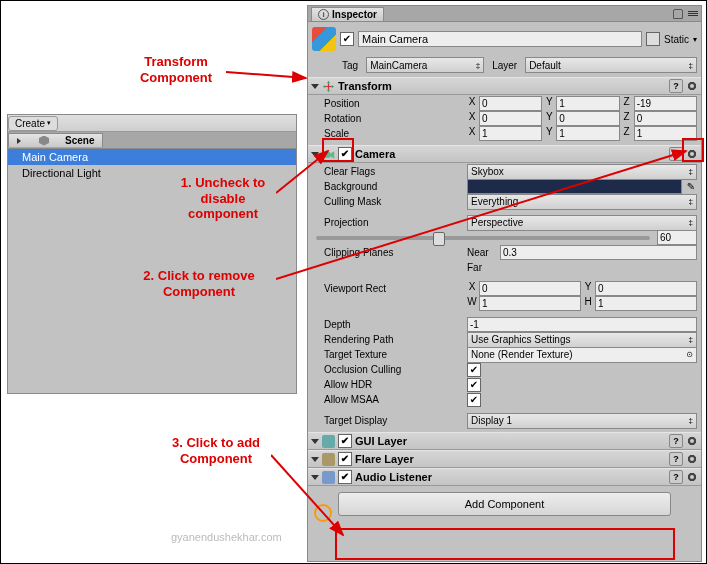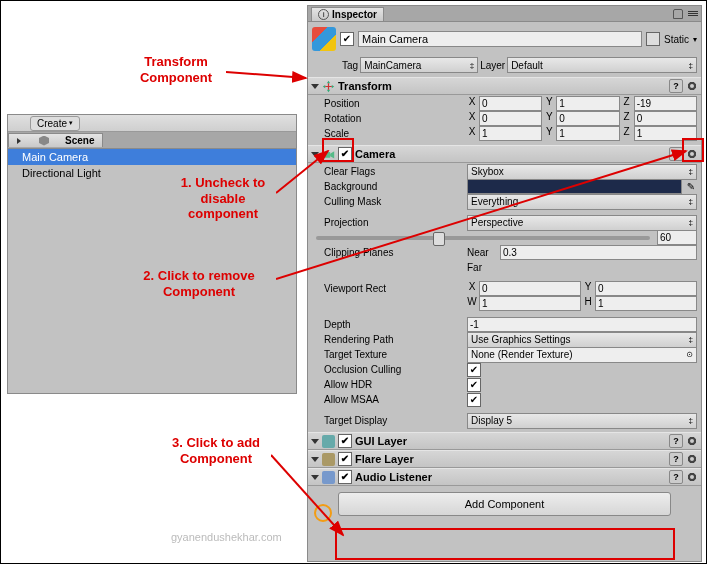--- a/index.html
+++ b/index.html
@@ -1,20 +1,20 @@
 <!DOCTYPE html>
 <html><head>
 <meta charset="utf-8">
 <style>
 html,body{margin:0;padding:0;font-family:Verdana,Arial,sans-serif;font-size:11px;color:#000;background:#fff;}
 .stage{position:relative;width:707px;height:564px;background:#fff;border:1px solid #000;box-sizing:border-box;}
 
 
 .hier{position:absolute;left:6px;top:113px;width:288px;height:278px;background:#c2c2c2;border:1px solid #8a8a8a;}
-.hier-top{height:16px;background:linear-gradient(#e0e0e0,#cfcfcf);border-bottom:1px solid #999;display:flex;align-items:center;padding:0 22px;gap:4px;}
+.hier-top{height:16px;background:linear-gradient(#e0e0e0,#cfcfcf);border-bottom:1px solid #999;display:flex;align-items:center;padding:0 0;gap:4px;}
 .btn-create{font-size:10px;background:#ddd;border:1px solid #999;border-radius:3px;padding:0 6px;height:13px;display:flex;align-items:center;}
 .search-pill{flex:1;height:12px;border:1px solid #999;border-radius:7px;background:#ccc;display:flex;align-items:center;padding:0 4px;gap:2px;}
 .mag{width:8px;height:8px;border:1px solid #555;border-radius:50%;position:relative;}
 .mag:after{content:"";position:absolute;width:4px;height:1px;background:#555;transform:rotate(45deg);left:6px;top:7px;}
 .hier-tab{height:16px;background:#a7a7a7;border-bottom:1px solid #8a8a8a;display:flex;align-items:center;}
 .scene-tab{background:linear-gradient(#e4e4e4,#c9c9c9);border:1px solid #8a8a8a;border-bottom:none;padding:1px 8px;font-weight:bold;display:flex;align-items:center;gap:16px;font-size:10px;}
 .cube-ico{width:10px;height:10px;background:#888;clip-path:polygon(50% 0,100% 25%,100% 75%,50% 100%,0 75%,0 25%);}
 .tri{display:inline-block;width:0;height:0;border-left:4px solid #333;border-top:3px solid transparent;border-bottom:3px solid transparent;margin-right:2px;}
 .hier-body{background:#c2c2c2;}
 .hrow{padding:2px 14px;font-size:11px;}
@@ -27,21 +27,21 @@
 .info-ico{width:9px;height:9px;border:1px solid #555;border-radius:50%;display:flex;align-items:center;justify-content:center;font-size:8px;font-weight:bold;color:#555;}
 .lock{width:8px;height:8px;border:1px solid #555;border-radius:2px 2px 0 0;position:relative;}
 .menu3{display:flex;flex-direction:column;gap:1px;}
 .menu3 span{width:10px;height:1px;background:#333;}
 .hdr-row{height:30px;display:flex;align-items:center;padding:2px 4px;gap:4px;}
 .obj-ico{width:24px;height:24px;background:linear-gradient(135deg,#e74c3c 0 33%,#3498db 33% 66%,#f1c40f 66%);border-radius:3px;}
 .chk{width:12px;height:12px;background:#fff;border:1px solid #666;display:inline-flex;align-items:center;justify-content:center;font-size:10px;line-height:1;}
 .txt-field{background:#eee;border:1px solid #888;height:14px;padding:0 3px;font-size:11px;display:flex;align-items:center;}
 .dd{background:linear-gradient(#e8e8e8,#d0d0d0);border:1px solid #888;height:14px;font-size:10px;display:flex;align-items:center;justify-content:space-between;padding:0 3px;}
 .dd .arr{font-size:8px;}
-.row-tag{display:flex;align-items:center;padding:1px 4px 4px 34px;gap:2px;font-size:10px;}
+.row-tag{display:flex;align-items:center;padding:1px 4px 4px 34px;gap:8px;font-size:10px;}
 
 .comp-hdr{background:linear-gradient(#d6d6d6,#c4c4c4);border-top:1px solid #e5e5e5;border-bottom:1px solid #999;height:16px;display:flex;align-items:center;padding:0 3px;gap:3px;font-weight:bold;font-size:11px;}
 .foldtri{width:0;height:0;border-top:5px solid #333;border-left:4px solid transparent;border-right:4px solid transparent;}
 .comp-ico{width:13px;height:13px;}
 .spacer{flex:1;}
 .help-ico{width:12px;height:12px;background:#ccc;border:1px solid #888;border-radius:2px;display:flex;align-items:center;justify-content:center;font-size:9px;}
 .gear{width:12px;height:12px;position:relative;}
 .gear:before{content:"";position:absolute;inset:2px;border:2px solid #444;border-radius:50%;}
 .gear:after{content:"";position:absolute;inset:0;background:radial-gradient(circle,transparent 3px,#444 3px,#444 4px,transparent 4px);}
 .comp-body{padding:1px 4px 4px 4px;font-size:10px;}
@@ -277,21 +277,21 @@
           <span class="chk">✔</span>
         </div>
       <div class="prow">
           <span class="plabel">Allow MSAA</span>
           <span class="chk">✔</span>
         </div>
       <div style="height:6px;"></div>
       <div class="prow">
           <span class="plabel">Target Display</span>
           <span class="dd full-dd">
-            <span>Display 5</span>
+            <span>Display 1</span>
             <span class="arr">‡</span>
           </span>
         </div>
     </div>
 
     <div class="comp-hdr">
       <span class="foldtri"></span>
       <span class="comp-ico" style="background:#6aa;border-radius:2px;"></span>
       <span class="chk">✔</span>
       <span>GUI Layer</span>

